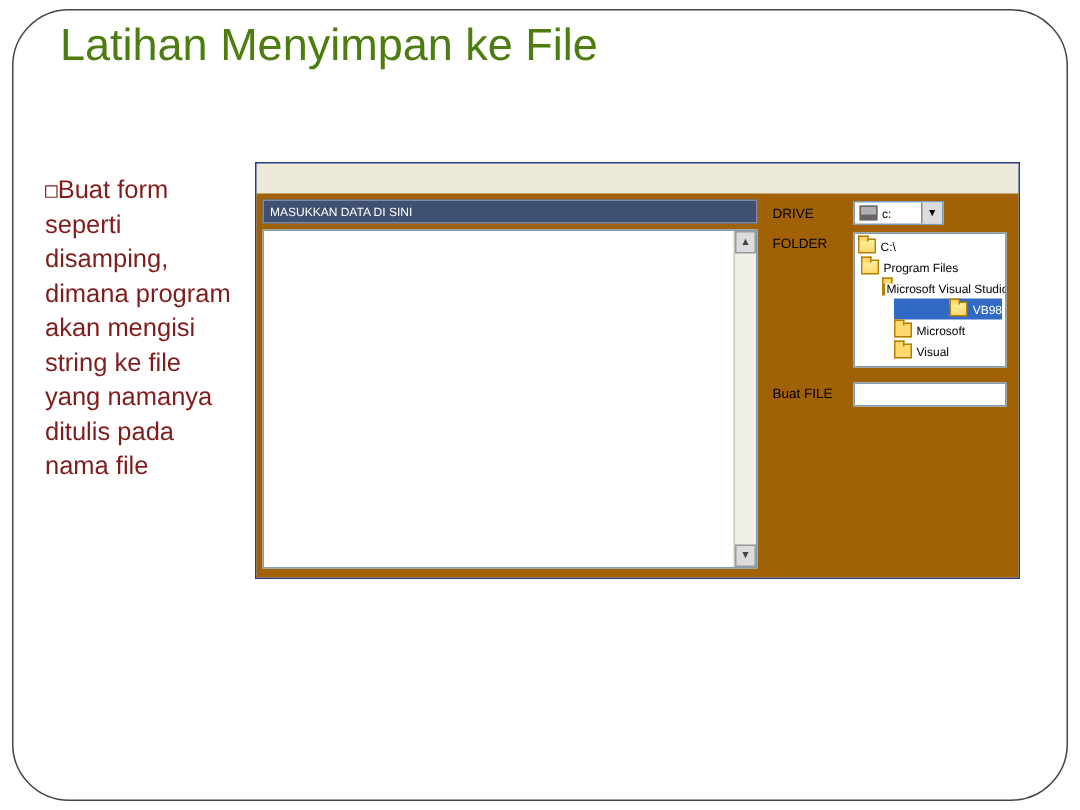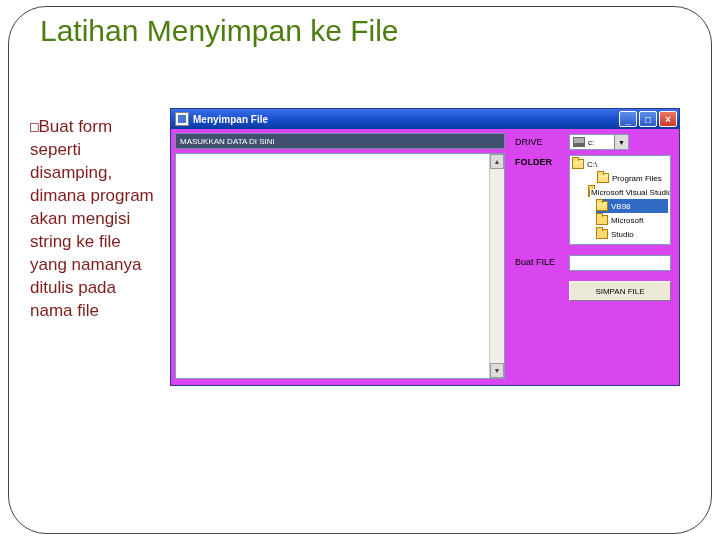--- a/index.html
+++ b/index.html
@@ -79,42 +79,42 @@
     border: 1px solid #fff;
     border-radius: 2px;
     font-size: 10px; color:#fff;
     display:flex;align-items:center;justify-content:center;
     font-weight:bold;
   }
   .winbtn.close { background: linear-gradient(to bottom,#e87a5f,#c83a2a); }
   .client {
     position: absolute;
     top: 20px; left:0; right:0; bottom:0;
-    background: #d946ef;
+    background: #a16207;
   }
   .input-header {
     position: absolute;
     top: 4px; left: 4px;
     width: 330px; height: 16px;
     background: #405070;
     color: #fff;
     font-size: 8px;
     padding: 3px 4px 0 4px;
     border: 1px solid #7a8aa0;
   }
   .big-textarea {
     position: absolute;
     top: 24px; left: 4px;
     width: 330px; height: 226px;
     background: #fff;
     border: 1px solid #7f9db9;
   }
   .lbl { position:absolute; font-size:9px; color:#000;text-align:right; }
   .lbl.drive  { top: 8px;  left: 344px; }
-  .lbl.folder { top: 28px; left: 344px; font-weight: bold; }
+  .lbl.folder { top: 28px; left: 344px; }
   .lbl.nfile  { top: 128px; left: 344px; }
   .drive-combo {
     position:absolute; top:5px; left:398px; width:60px; height:16px;
     background:#fff; border:1px solid #7f9db9;
     display:flex; align-items:center; font-size:8px;
   }
   .drive-combo .disk{
     width:12px;height:10px;margin:0 3px;
     background:#b0b0b0;border:1px solid #666;position:relative;
   }
@@ -123,26 +123,26 @@
     margin-left:auto;width:14px;height:14px;
     background:#dcdcdc;border-left:1px solid #888;
     display:flex;align-items:center;justify-content:center;font-size:7px;
   }
   .folder-tree {
     position:absolute; top:26px; left:398px; width:102px; height:90px;
     background:#fff; border:1px solid #7f9db9;
     padding:1px 2px; overflow:hidden;
   }
   .tree-item{display:flex;align-items:center;height:14px;font-size:8px;white-space:nowrap;}
-  .tree-item.sel{background:#316ac5;color:#fff;}
+  .tree-item.sel{background:#316ac5;color:#fff;justify-content:flex-end;}
   .fld{width:12px;height:10px;margin-right:3px;position:relative;}
   .fld::before{content:"";position:absolute;inset:0;background:#ffd870;border:1px solid #b08000;}
   .fld::after{content:"";position:absolute;top:-2px;left:0;width:5px;height:3px;background:#ffd870;border:1px solid #b08000;border-bottom:none;}
   .fld.open::before{background:linear-gradient(to bottom,#fff0a0,#ffd870);}
-  .ind1{margin-left:25px;}
+  .ind1{margin-left:2px;}
   .ind2{margin-left:16px;}
   .ind3{margin-left:24px;}
   .nama-field{
     position:absolute; top:126px; left:398px; width:102px; height:16px;
     background:#fff; border:1px solid #7f9db9;
   }
   .simpan-btn{
     position:absolute; top:152px; left:398px; width:102px; height:20px;
     background:#ece9d8; border:1px solid #808080;
     border-top-color:#fff; border-left-color:#fff;
@@ -161,28 +161,20 @@
 
 <div class="slide-frame"></div>
 
 <div class="slide-title">Latihan Menyimpan ke File</div>
 
 <div class="bullet-text">
   <span class="sq">□</span><span>Buat form seperti disamping, dimana program akan mengisi string ke file yang namanya ditulis pada nama file</span>
 </div>
 
 <div class="win">
-  <div class="titlebar">
-    <div class="icon16"></div>
-    <span>Menyimpan File</span>
-    <div class="tspace"></div>
-    <div class="winbtn">_</div>
-    <div class="winbtn">□</div>
-    <div class="winbtn close">×</div>
-  </div>
   <div class="client">
 
     <div class="input-header">MASUKKAN DATA DI SINI</div>
 
     <div class="big-textarea">
       <div class="scrollbar">
         <div class="btn">▲</div>
         <div class="btn dn">▼</div>
       </div>
     </div>
@@ -213,22 +205,21 @@
         <div class="tree-item sel ind3">
           <div class="fld open"></div>
           <span>VB98</span>
         </div>
         <div class="tree-item ind3">
           <div class="fld"></div>
           <span>Microsoft</span>
         </div>
         <div class="tree-item ind3">
           <div class="fld"></div>
-          <span>Studio</span>
+          <span>Visual</span>
         </div>
       </div>
 
     <div class="nama-field"></div>
 
-    <div class="simpan-btn">SIMPAN FILE</div>
 
   </div>
 </div>
 
 </body></html>

